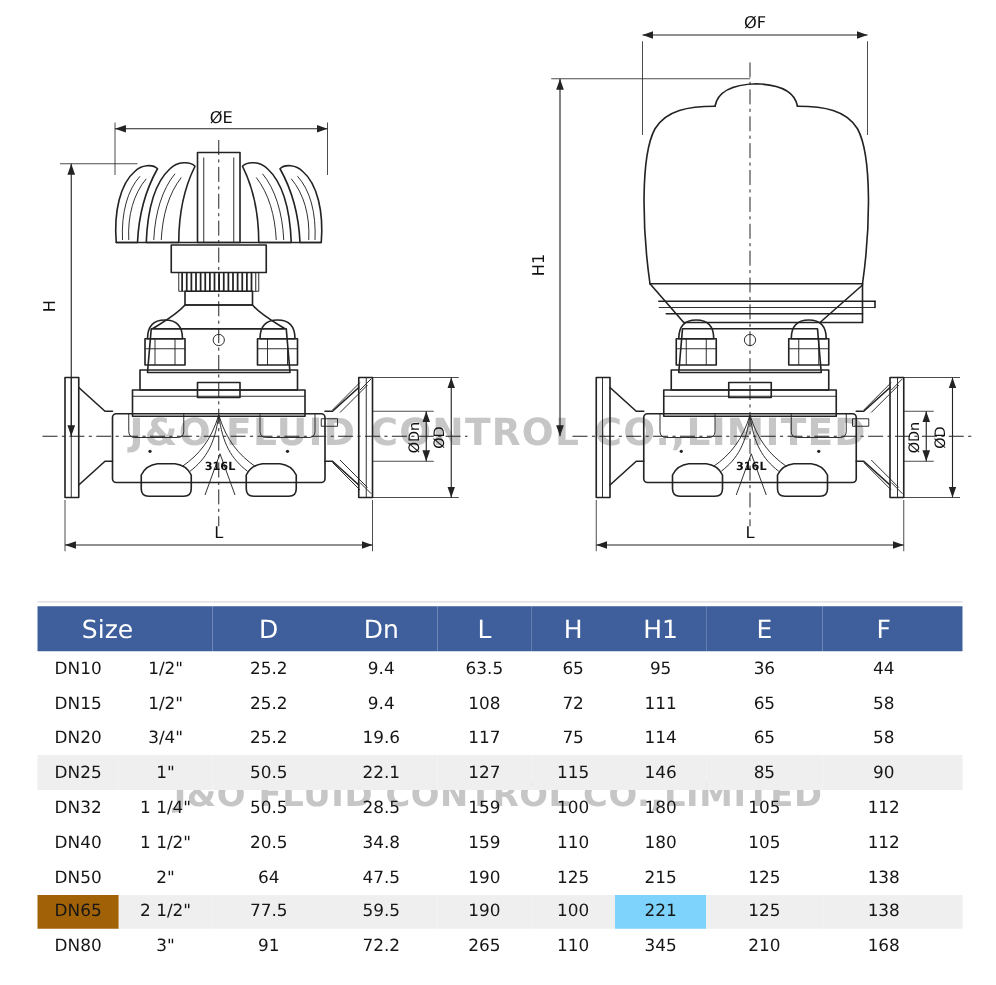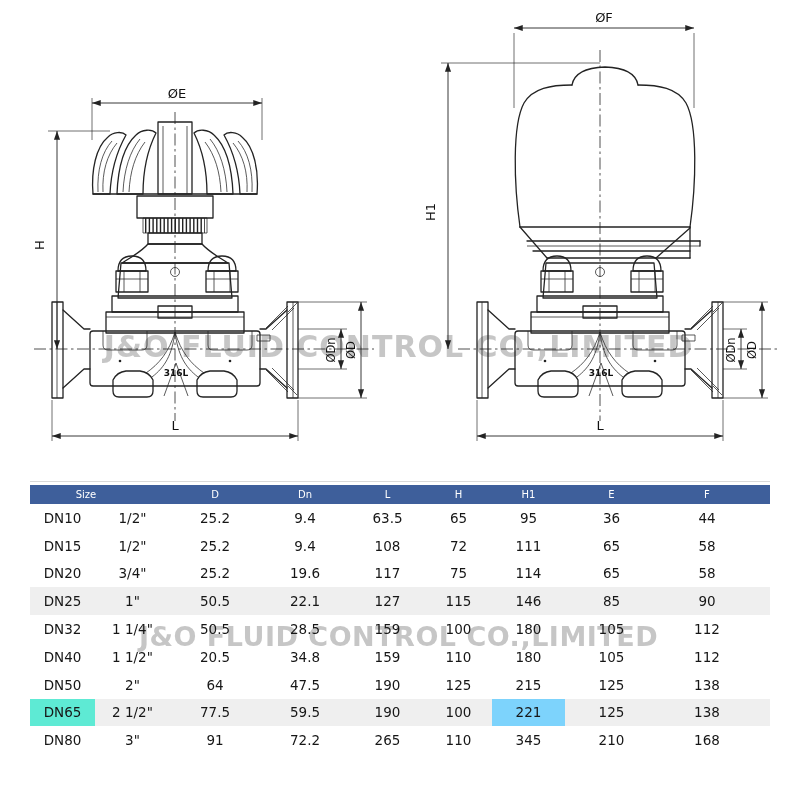--- a/index.html
+++ b/index.html
@@ -18,21 +18,21 @@
   .cl{fill:none;stroke:#232323;stroke-width:0.8;stroke-dasharray:12 3.5 2.5 3.5;}
   .knurl{fill:none;stroke:#232323;stroke-width:15;stroke-dasharray:1.4 2.3;}
   .dot{fill:#232323;stroke:none;}
   .dim{font-size:13px;}
   .dimsm{font-size:11.5px;}
   .mat{font-size:9px;font-weight:bold;}
   .tablewrap{position:absolute;left:30px;top:481px;width:740px;border-top:1px solid #d9d9d9;}
   table{border-collapse:collapse;table-layout:fixed;width:740px;margin-top:3px;}
   col.c1{width:65px}col.c2{width:75px}col.c3{width:90px}col.c4{width:90px}col.c5{width:75px}
   col.c6{width:67px}col.c7{width:73px}col.c8{width:93px}col.c9{width:112px}
-  thead th{font-size:10px;font-weight:normal;height:19px;padding:0;text-align:center;}
+  thead th{font-size:20px;font-weight:normal;height:36px;padding:0;text-align:center;}
   thead th.size{padding-right:28px;}
   thead th:last-child{padding-right:14px;}
   tbody td{font-size:13.5px;color:#161616;text-align:center;height:27.8px;padding:0;}
   tbody td:last-child{padding-right:14px;}
 </style>
 </head>
 <body>
 
 <div class="stage">
 
@@ -307,21 +307,21 @@
             <td>2"</td>
           <td>64</td>
             <td>47.5</td>
           <td>190</td>
             <td>125</td>
           <td>215</td>
             <td>125</td>
           <td>138</td>
         </tr>
         <tr>
-          <td style="background: #5eead4;">DN65</td>
+          <td style="background: #a16207;">DN65</td>
             <td style="background: rgb(239, 239, 239);">2 1/2"</td>
           <td style="background: rgb(239, 239, 239);">77.5</td>
             <td style="background: rgb(239, 239, 239);">59.5</td>
           <td style="background: rgb(239, 239, 239);">190</td>
             <td style="background: rgb(239, 239, 239);">100</td>
           <td style="background: #7dd3fc;">221</td>
             <td style="background: rgb(239, 239, 239);">125</td>
           <td style="background: rgb(239, 239, 239);">138</td>
         </tr>
         <tr>

